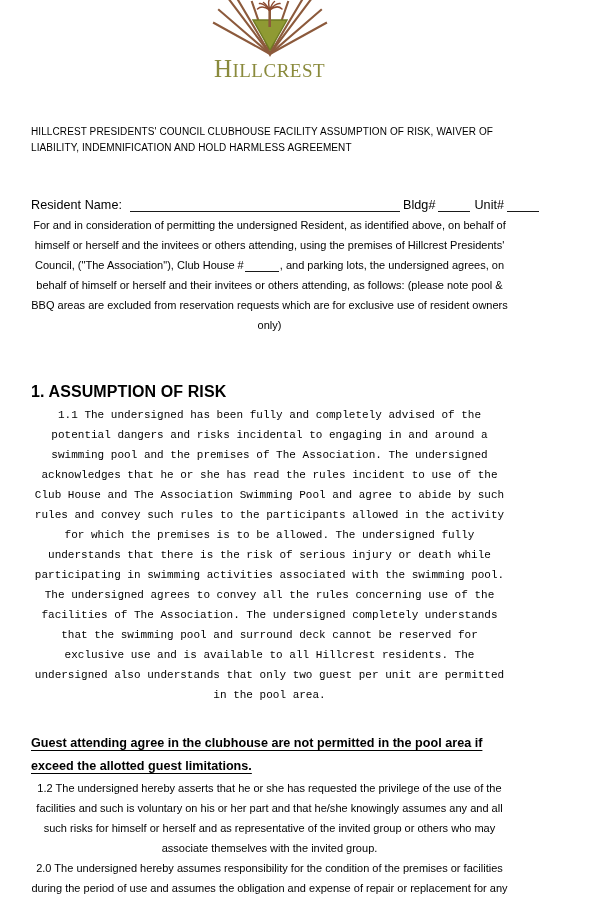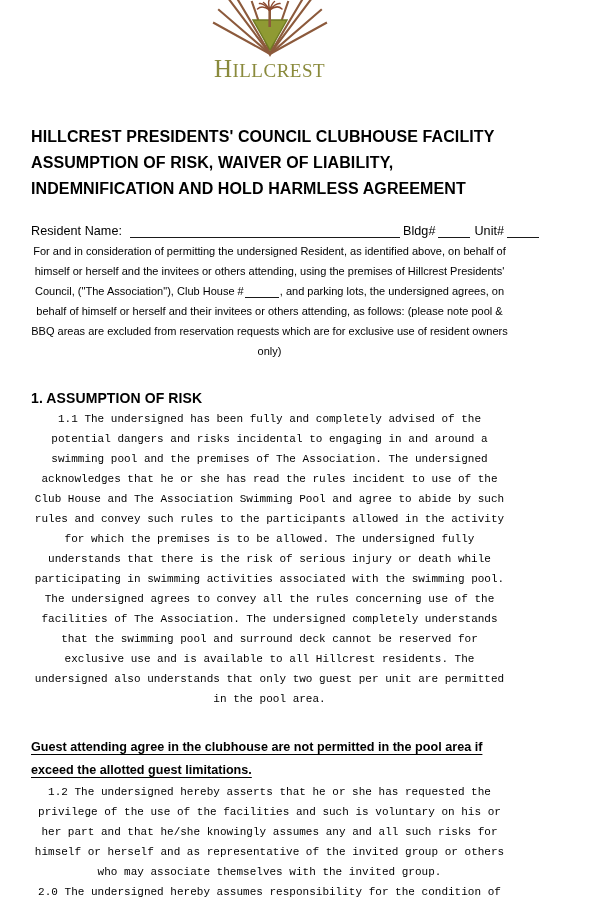--- a/index.html
+++ b/index.html
@@ -53,31 +53,31 @@
     white-space: nowrap;
   }
   .logo-wordmark .cap { font-size: 25px; }
   .logo-wordmark .sm  { font-size: 19px; }
 
   
   .doc {
     padding: 0 31px 0 31px;
   }
   .doc-title {
-    font-size: 16px;
-    font-weight: bold;
+    font-size: 10px;
+    font-weight: normal;
     line-height: 1.62;
     letter-spacing: 0.1px;
     margin: 18px 0 0 0;
     max-width: 540px;
   }
   .field-row {
     font-size: 12.6px;
     line-height: 1.5;
-    margin-top: 20px;
+    margin-top: 40px;
     white-space: nowrap;
     letter-spacing: 0.05px;
   }
   .blank-long {
     display: inline-block;
     width: 270px;
     border-bottom: 1.4px solid #1a1a1a;
     vertical-align: -3px;
     margin: 0 3px 0 8px;
   }
@@ -90,26 +90,26 @@
   }
   p.body-text {
     font-size: 11px;
     line-height: 1.82;
     margin: 0;
     letter-spacing: 0.01px;
     text-align: center;
   }
   .sp-lg { margin-top: 27px; }
   .sp-md { margin-top: 25px; font-family: Liberation Mono, monospace; }
-  .sp-sm { margin-top: 24px; font-family: Liberation Mono, monospace; }
+  .sp-sm { margin-top: 24px; }
   h2.section-heading {
-    font-size: 14px;
+    font-size: 16px;
     font-weight: bold;
     line-height: 1.6;
-    margin: 26px 0 0 0;
+    margin: 44px 0 0 0;
     letter-spacing: 0.1px;
   }
   p.emphasis-text {
     font-size: 12.6px;
     font-weight: bold;
     line-height: 1.82;
     margin: 27px 0 0 0;
     text-decoration: underline;
     text-underline-offset: 2.5px;
     letter-spacing: 0.01px;

